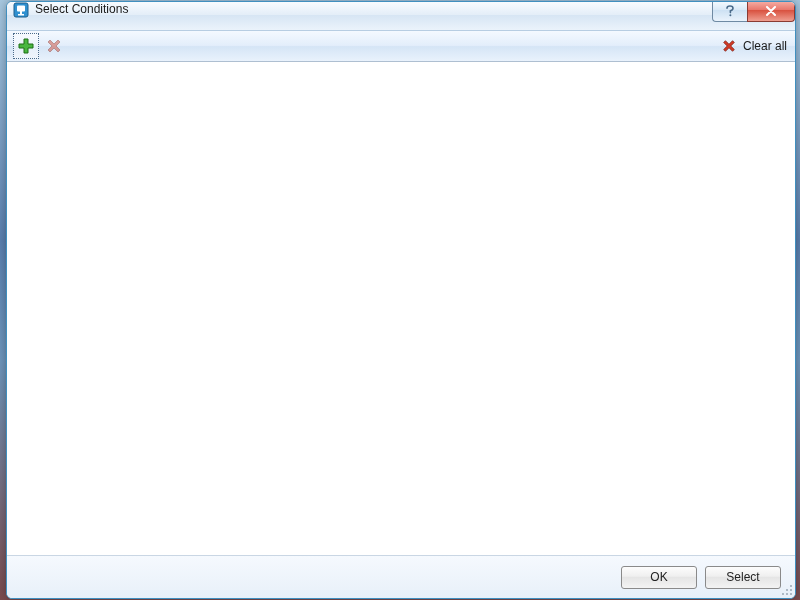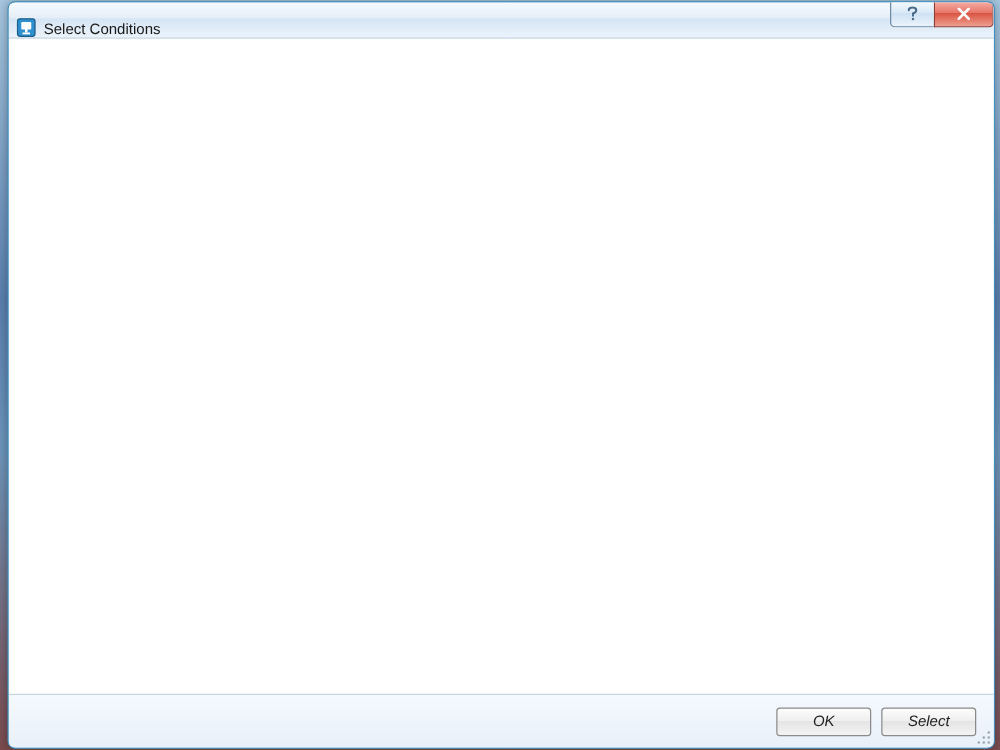--- a/index.html
+++ b/index.html
@@ -26,21 +26,21 @@
     flex-direction: column;
     overflow: hidden;
   }
 
   
   .titlebar {
     height: 28px;
     background: linear-gradient(#f7fbff, #e4eef8 45%, #d6e5f4 46%, #ebf3fb);
     border-bottom: 1px solid #b7cde2;
     display: flex;
-    align-items: flex-end;
+    align-items: flex-start;
     padding: 0 0 0 6px;
     flex: 0 0 auto;
   }
   .titlebar .app-icon {
     width: 16px;
     height: 16px;
     margin-right: 6px;
   }
   .titlebar .title-text {
     color: #1a1a1a;
@@ -121,21 +121,20 @@
   .button-bar {
     flex: 0 0 auto;
     height: 42px;
     background: linear-gradient(#f5f9fe,#e8f0f9);
     border-top: 1px solid #c9d6e4;
     display: flex;
     align-items: center;
     justify-content: flex-end;
     padding: 0 14px 0 8px;
     position: relative;
-    font-style: italic;
   }
   .dlg-btn {
     width: 76px;
     height: 23px;
     margin-left: 8px;
     border: 1px solid #8a8a8a;
     border-radius: 3px;
     background: linear-gradient(#fdfdfd,#efefef 45%,#e4e4e4 46%,#f3f3f3);
     font: inherit;
     color: #222;
@@ -175,20 +174,39 @@
         </svg>
       </div>
       <div class="win-btn close">
         <svg width="12" height="10" viewBox="0 0 12 10">
           <path d="M2 1 L10 9 M10 1 L2 9" stroke="#fff" stroke-width="2" stroke-linecap="round"></path>
         </svg>
       </div>
     </div>
   </div>
 
+  <div class="toolbar">
+    <div class="tool-btn focused">
+      <svg width="18" height="18" viewBox="0 0 18 18">
+        <path d="M7 2 h4 v5 h5 v4 h-5 v5 h-4 v-5 h-5 v-4 h5 z" fill="#49b63f" stroke="#1e6e17" stroke-width="1"></path>
+      </svg>
+    </div>
+    <div class="tool-btn">
+      <svg width="18" height="18" viewBox="0 0 18 18" opacity="0.55">
+        <path d="M3 5 L5 3 L9 7 L13 3 L15 5 L11 9 L15 13 L13 15 L9 11 L5 15 L3 13 L7 9 Z" fill="#cf5a49" stroke="#8a2f22" stroke-width="0.8"></path>
+      </svg>
+    </div>
+    <span class="spacer"></span>
+    <div class="clear-all">
+      <svg width="16" height="16" viewBox="0 0 18 18">
+        <path d="M3 5 L5 3 L9 7 L13 3 L15 5 L11 9 L15 13 L13 15 L9 11 L5 15 L3 13 L7 9 Z" fill="#cf3a28" stroke="#7a1f14" stroke-width="0.8"></path>
+      </svg>
+      <span>Clear all</span>
+    </div>
+  </div>
 
   <div class="content"></div>
 
   <div class="button-bar">
     <button class="dlg-btn">OK</button>
     <button class="dlg-btn">Select</button>
     <svg class="resize-grip" width="12" height="12" viewBox="0 0 12 12">
       <circle cx="10" cy="2" r="1" fill="#9aa7b5"></circle>
       <circle cx="6" cy="6" r="1" fill="#9aa7b5"></circle>
       <circle cx="10" cy="6" r="1" fill="#9aa7b5"></circle>

